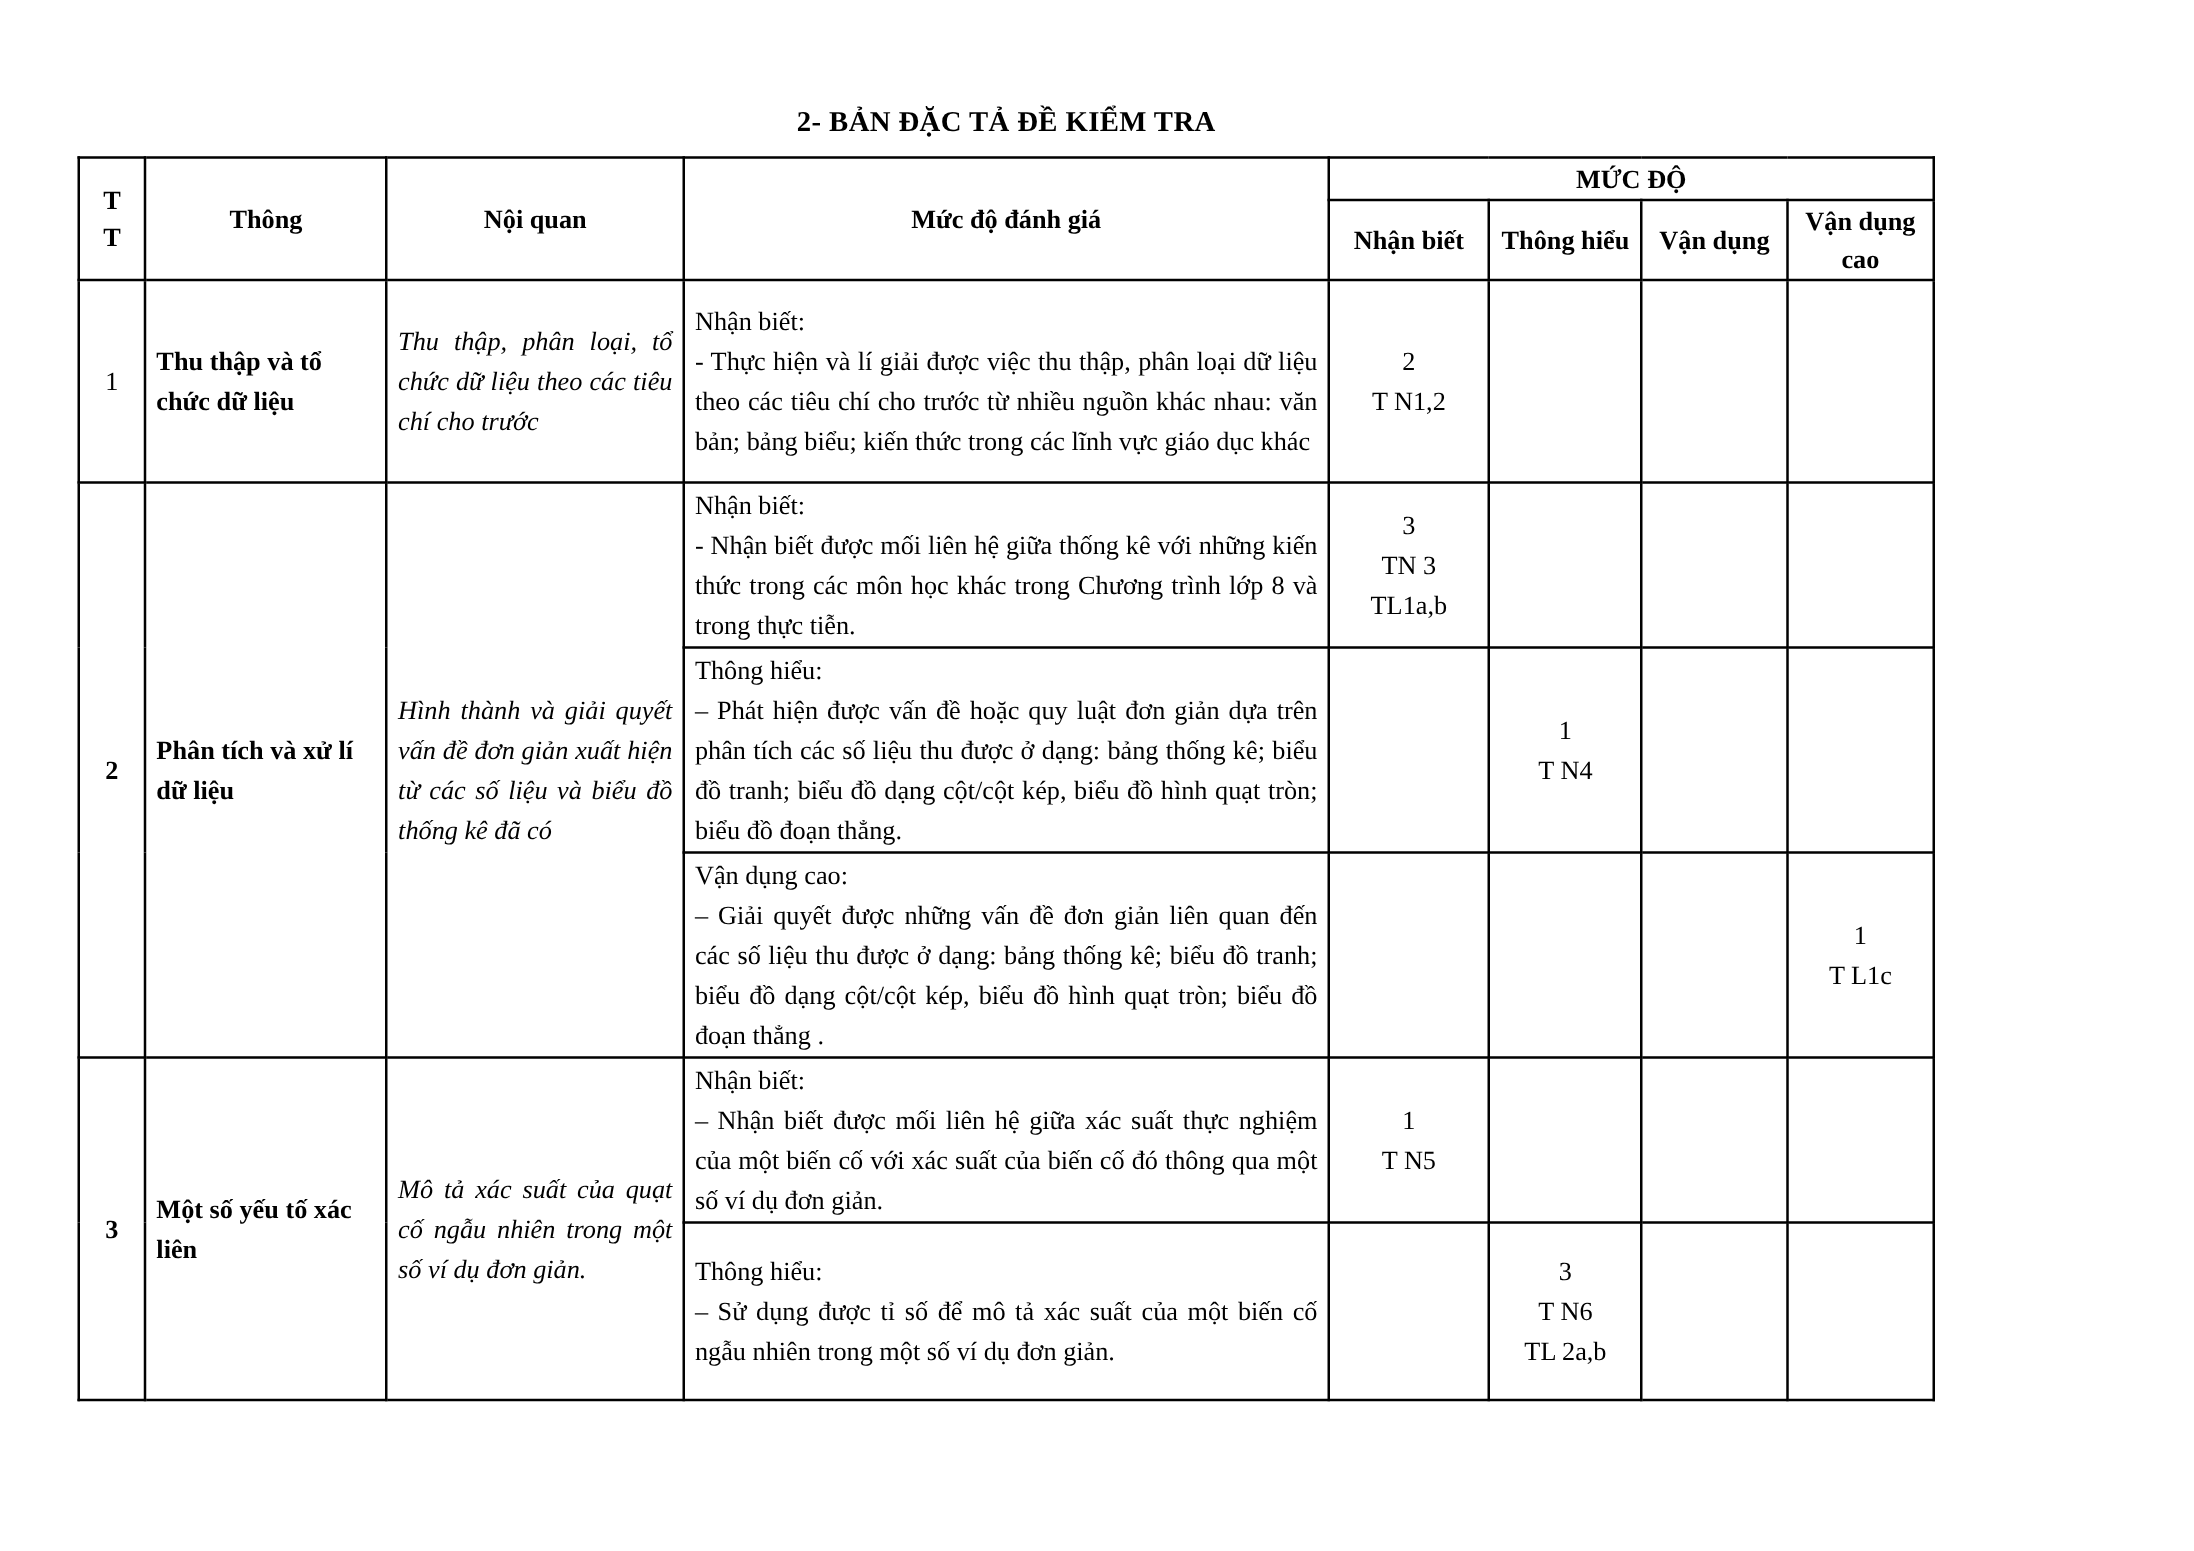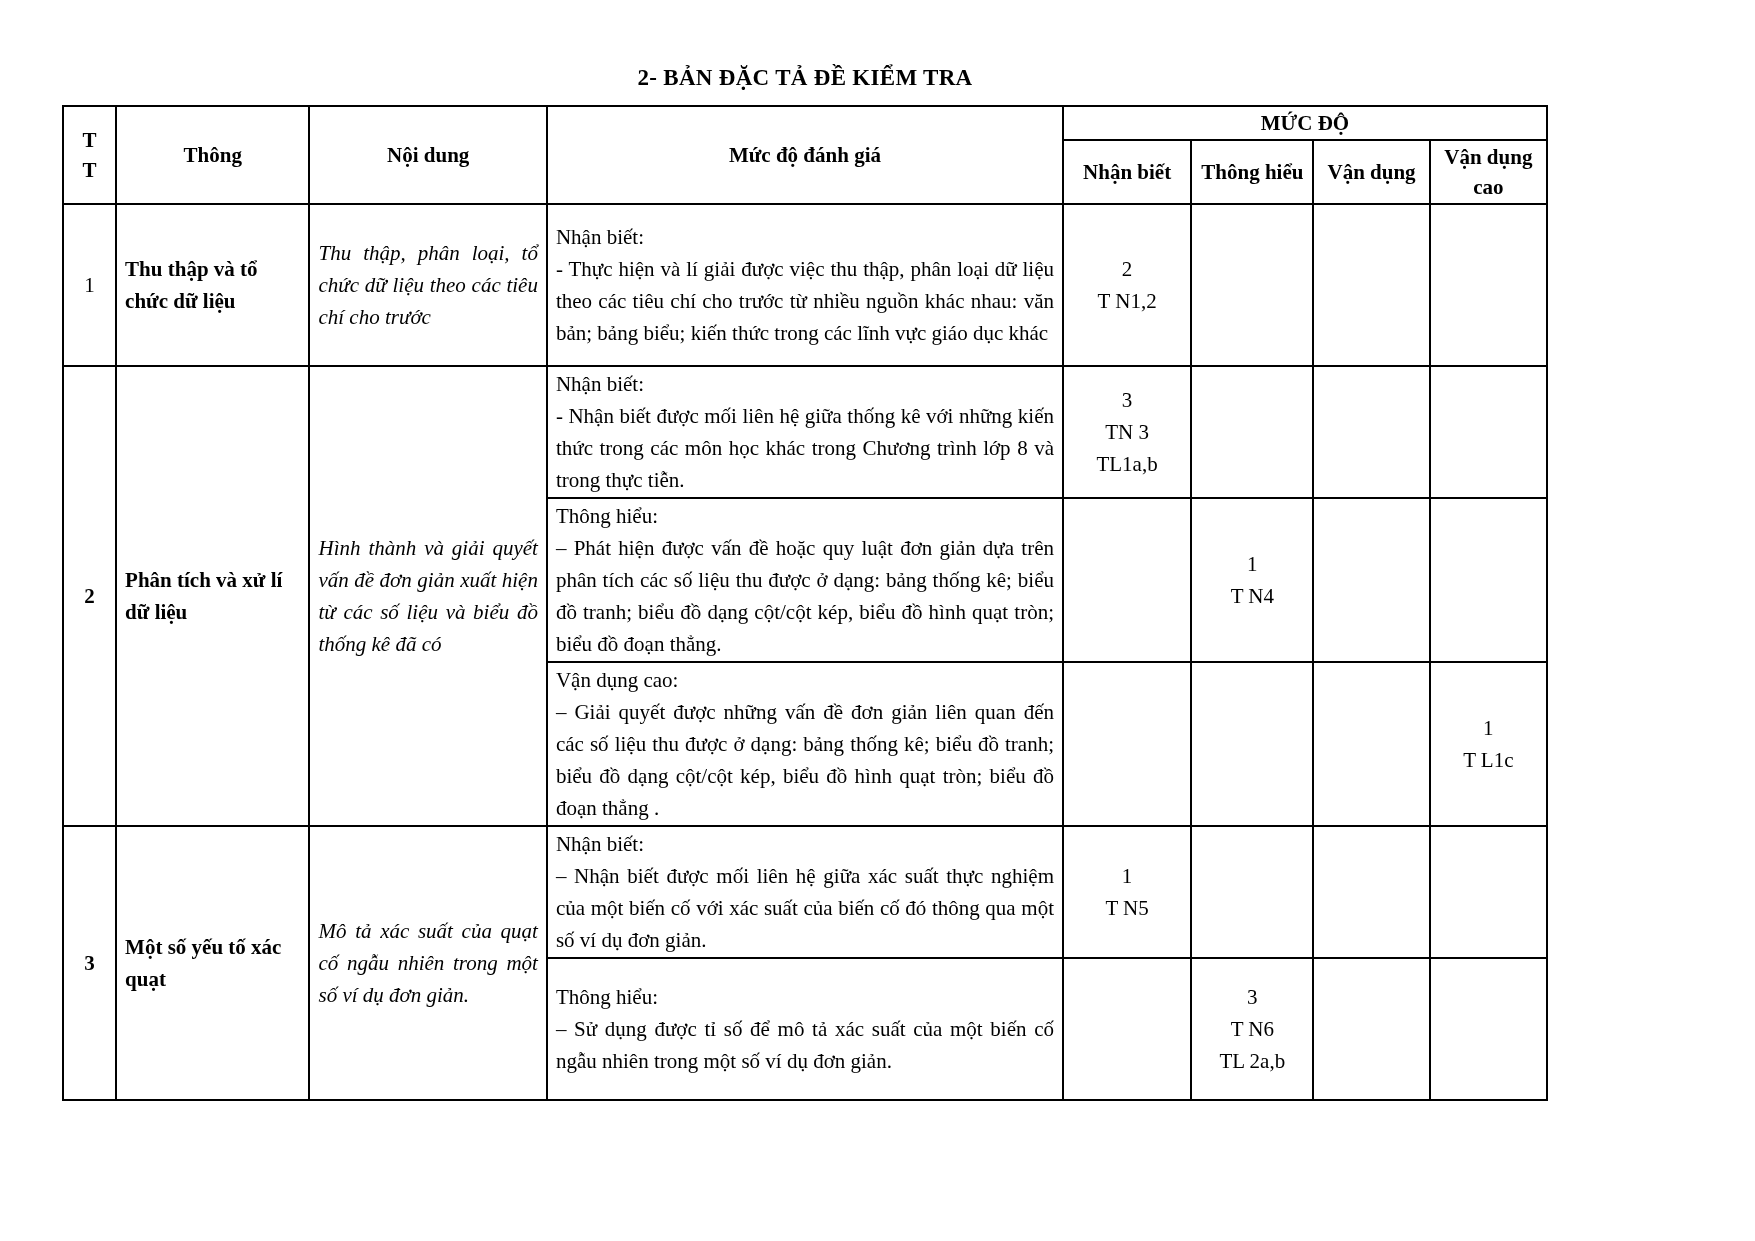--- a/index.html
+++ b/index.html
@@ -6,21 +6,21 @@
   html, body { margin: 0; padding: 0; }
   body {
     width: 1755px;
     min-height: 1241px;
     background: #ffffff;
     color: #000000;
     font-family: "Liberation Serif", "DejaVu Serif", serif;
     font-size: 21px;
     line-height: 32px;
   }
-  .page { padding: 64px 0 30px 62px; }
+  .page { padding: 64px 0 30px 62px; margin-top: 20px; }
   .doc-title {
     width: 1486px;
     margin: 0 0 13px 0;
     text-align: center;
     font-size: 23px;
     font-weight: bold;
     line-height: 28px;
     letter-spacing: 0.3px;
   }
   table.spec {
@@ -64,21 +64,21 @@
       <col style="width:128px">
       <col style="width:122px">
       <col style="width:116px">
       <col style="width:117px">
     </colgroup>
     <thead>
       <tr style="height:33px">
         <th rowspan="2" class="pre">T
 T</th>
         <th rowspan="2">Thông</th>
-        <th rowspan="2">Nội dung</th>
+        <th rowspan="2">Nội quan</th>
         <th rowspan="2">Mức độ đánh giá</th>
         <th colspan="4">MỨC ĐỘ</th>
       </tr>
       <tr style="height:62px">
         <th>Nhận biết</th>
         <th>Thông hiểu</th>
         <th>Vận dụng</th>
         <th>Vận dụng cao</th>
       </tr>
     </thead>
@@ -126,21 +126,21 @@
 – Giải quyết được những vấn đề đơn giản liên quan đến các số liệu thu được ở dạng: bảng thống kê; biểu đồ tranh; biểu đồ dạng cột/cột kép, biểu đồ hình quạt tròn; biểu đồ đoạn thẳng .</td>
         <td class="level-cell"></td>
         <td class="level-cell"></td>
         <td class="level-cell"></td>
         <td class="level-cell">1
 T L1c</td>
       </tr>
 
       <tr style="height:128px">
         <td rowspan="2" class="tt-cell bold">3</td>
-        <td rowspan="2" class="chapter-cell">Một số yếu tố xác quạt</td>
+        <td rowspan="2" class="chapter-cell">Một số yếu tố xác liên</td>
         <td rowspan="2" class="content-cell v-top">Mô tả xác suất của quạt cố ngẫu nhiên trong một số ví dụ đơn giản.</td>
         <td class="assessment-cell">Nhận biết:
 – Nhận biết được mối liên hệ giữa xác suất thực nghiệm của một biến cố với xác suất của biến cố đó thông qua một số ví dụ đơn giản.</td>
         <td class="level-cell">1
 T N5</td>
         <td class="level-cell"></td>
         <td class="level-cell"></td>
         <td class="level-cell"></td>
       </tr>
 

